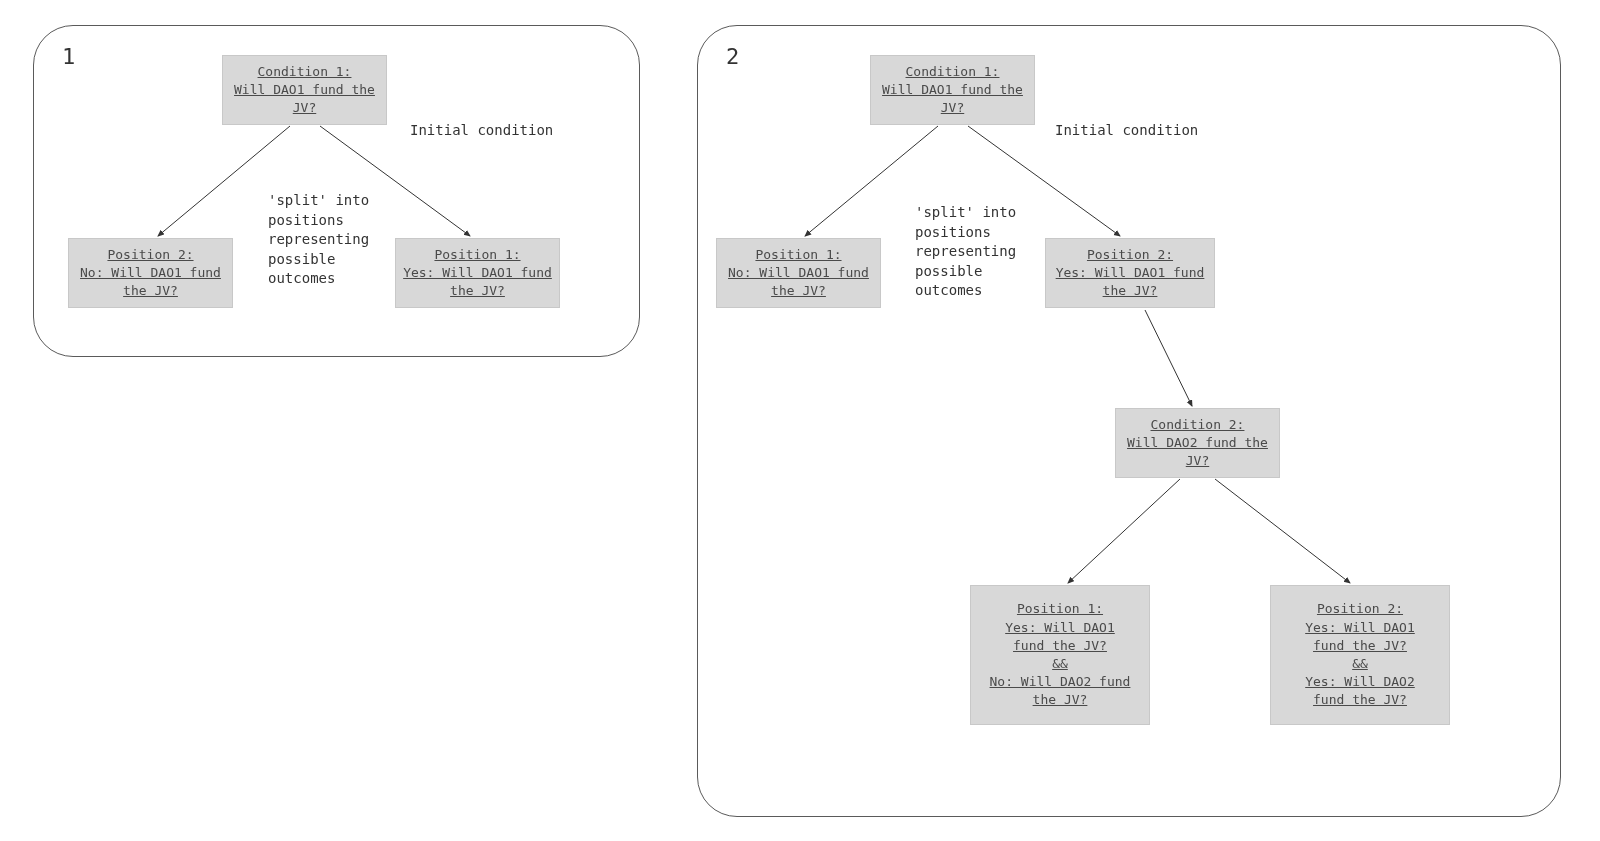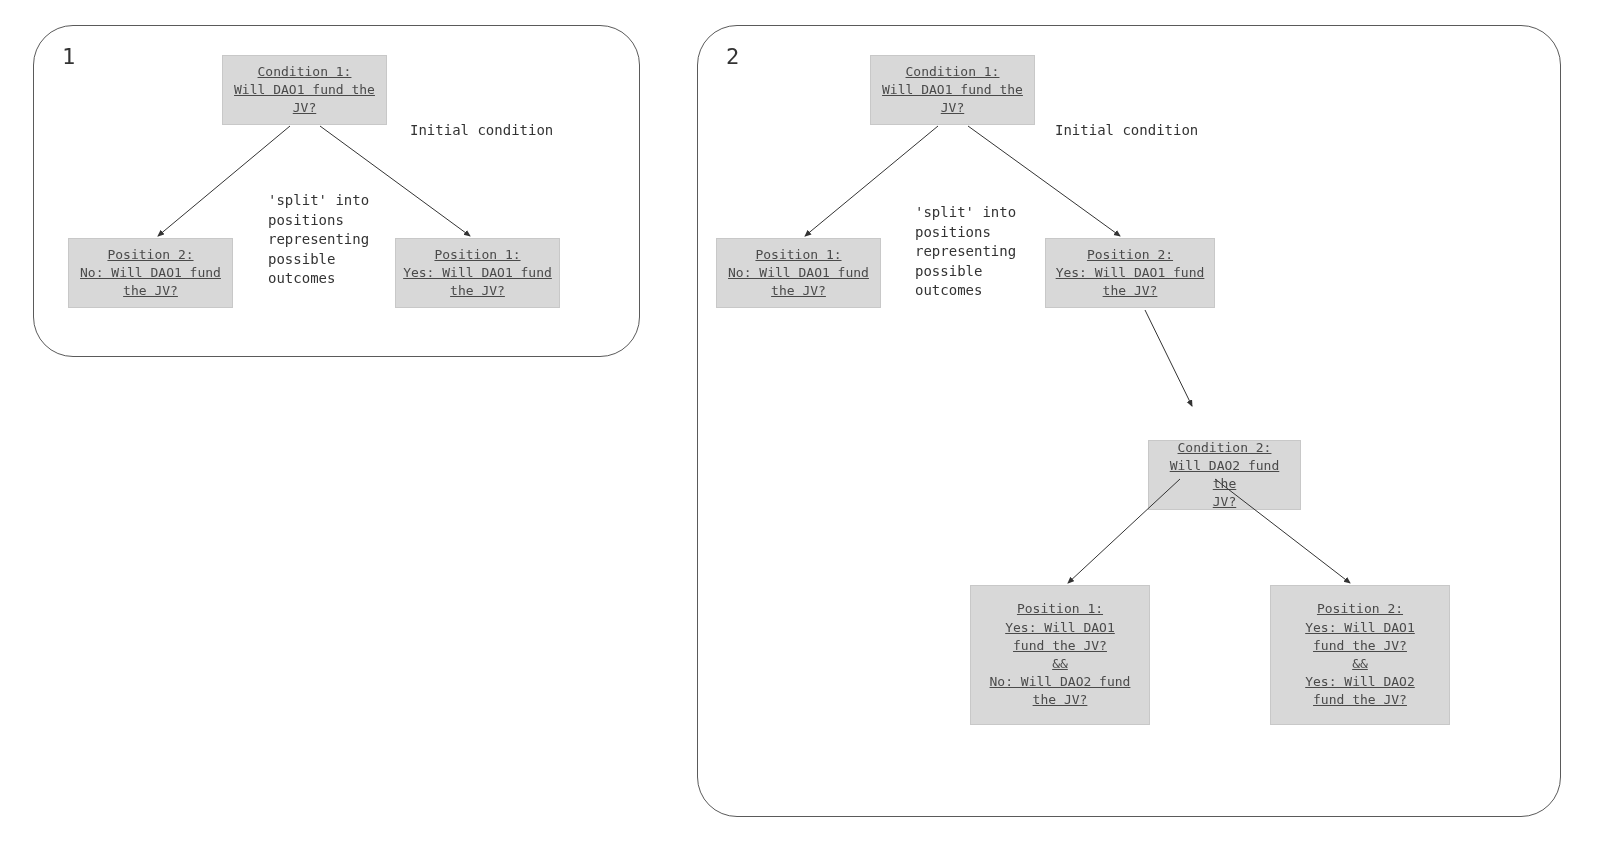--- a/index.html
+++ b/index.html
@@ -104,21 +104,21 @@
 outcomes</div>
 
   <div class="node" style="left:716px; top:238px; width:165px; height:70px;">Position 1:
 No: Will DAO1 fund
 the JV?</div>
 
   <div class="node" style="left:1045px; top:238px; width:170px; height:70px;">Position 2:
 Yes: Will DAO1 fund
 the JV?</div>
 
-  <div class="node" style="left:1148px; top:408px; width:153px; height:70px;margin-top:32px;">Condition 2:
+  <div class="node" style="left:1115px; top:408px; width:165px; height:70px;">Condition 2:
 Will DAO2 fund the
 JV?</div>
 
   <div class="node" style="left:970px; top:585px; width:180px; height:140px;">Position 1:
 Yes: Will DAO1
 fund the JV?
 &amp;&amp;
 No: Will DAO2 fund
 the JV?</div>
 

